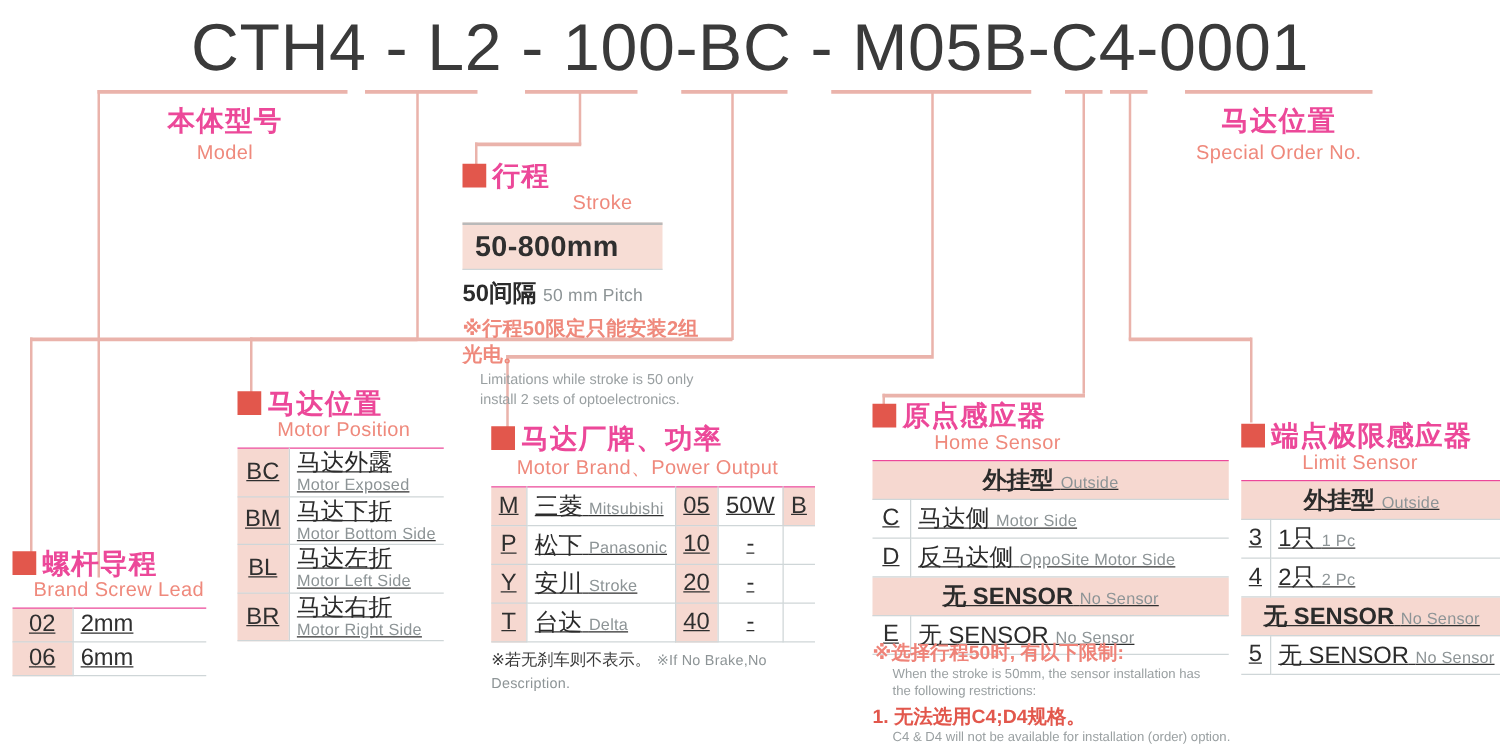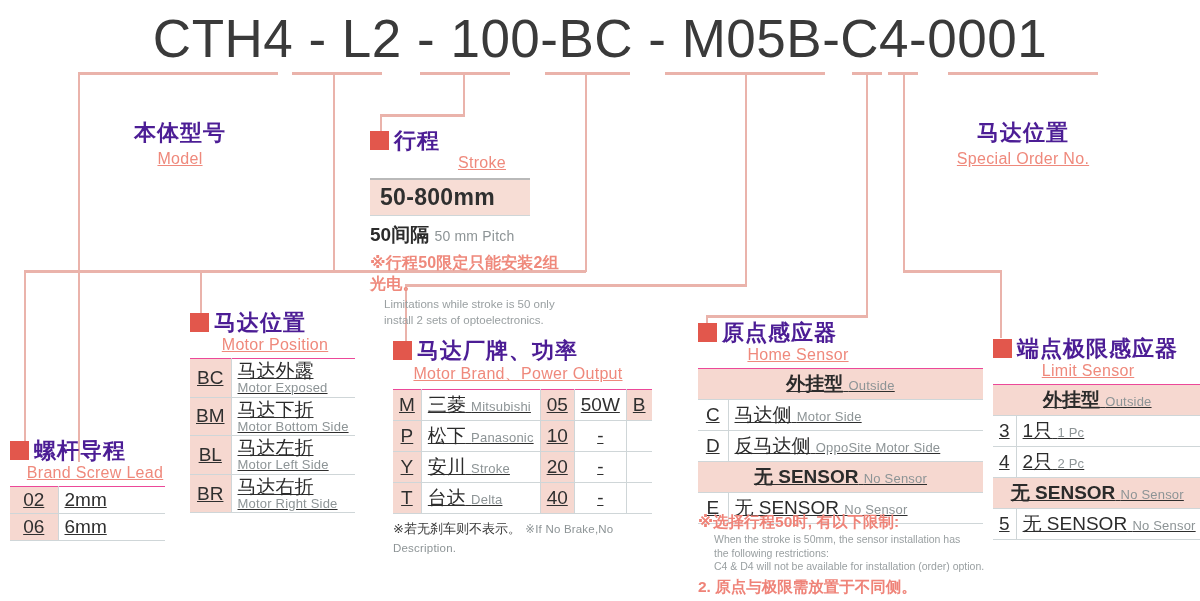--- a/index.html
+++ b/index.html
@@ -28,27 +28,26 @@
   .vbar { position: absolute; width: 2px; background: #eab3ab; }
 
   
   .sec { position: absolute; }
   .sec-head { white-space: nowrap; line-height: 1; }
   .sq {
     display: inline-block; width: 19px; height: 19px;
     background: #e2574c; vertical-align: -2px; margin-right: 5px;
   }
   .cn-title {
-    font-size: 22px; color: #4c1d95; font-weight: bold;
+    font-size: 22px; color: #ec4899; font-weight: bold;
     letter-spacing: 1px;
-    margin-top: 36px;
   }
   .en-title {
     font-size: 16px; color: #ef897c; letter-spacing: .3px;
-    margin-top: 2px; white-space: nowrap; text-decoration: underline;
+    margin-top: 2px; white-space: nowrap;
   }
   .center-head { text-align: center; }
 
   
   table.spec {
     border-collapse: collapse;
     background: #fff;
   }
   table.spec td {
     border-top: 1px solid #ec4899;
@@ -350,20 +349,21 @@
       </tbody>
     </table>
   </div>
 
   <div class="restrict" style="left:698px; top:512px;">
     <div class="r-head">※选择行程50时, 有以下限制:</div>
     <div class="r-en">
       <div>When the stroke is 50mm, the sensor installation has</div>
       <div>the following restrictions:</div>
     </div>
+    <div class="r-item">1. 无法选用C4;D4规格。</div>
     <div class="r-en">C4 &amp; D4 will not be available for installation (order) option.</div>
     <div class="r-item2">2. 原点与极限需放置于不同侧。</div>
 
   </div>
 
   <div class="sec" style="left:993px; top:338px; width:205px;">
     <div class="sec-head">
       <span class="sq"></span><span class="cn-title">端点极限感应器</span>
     </div>
     <div class="en-title center-head" style="width:190px;">Limit Sensor</div>

